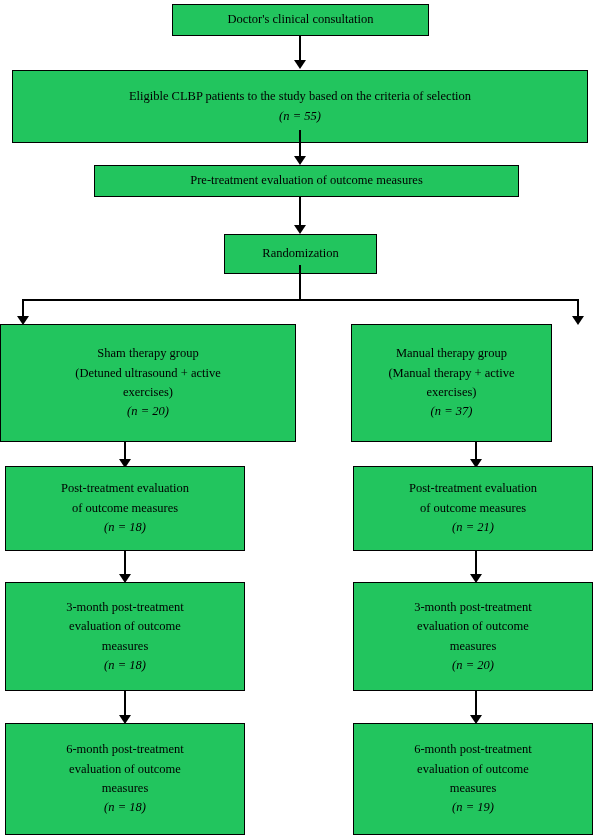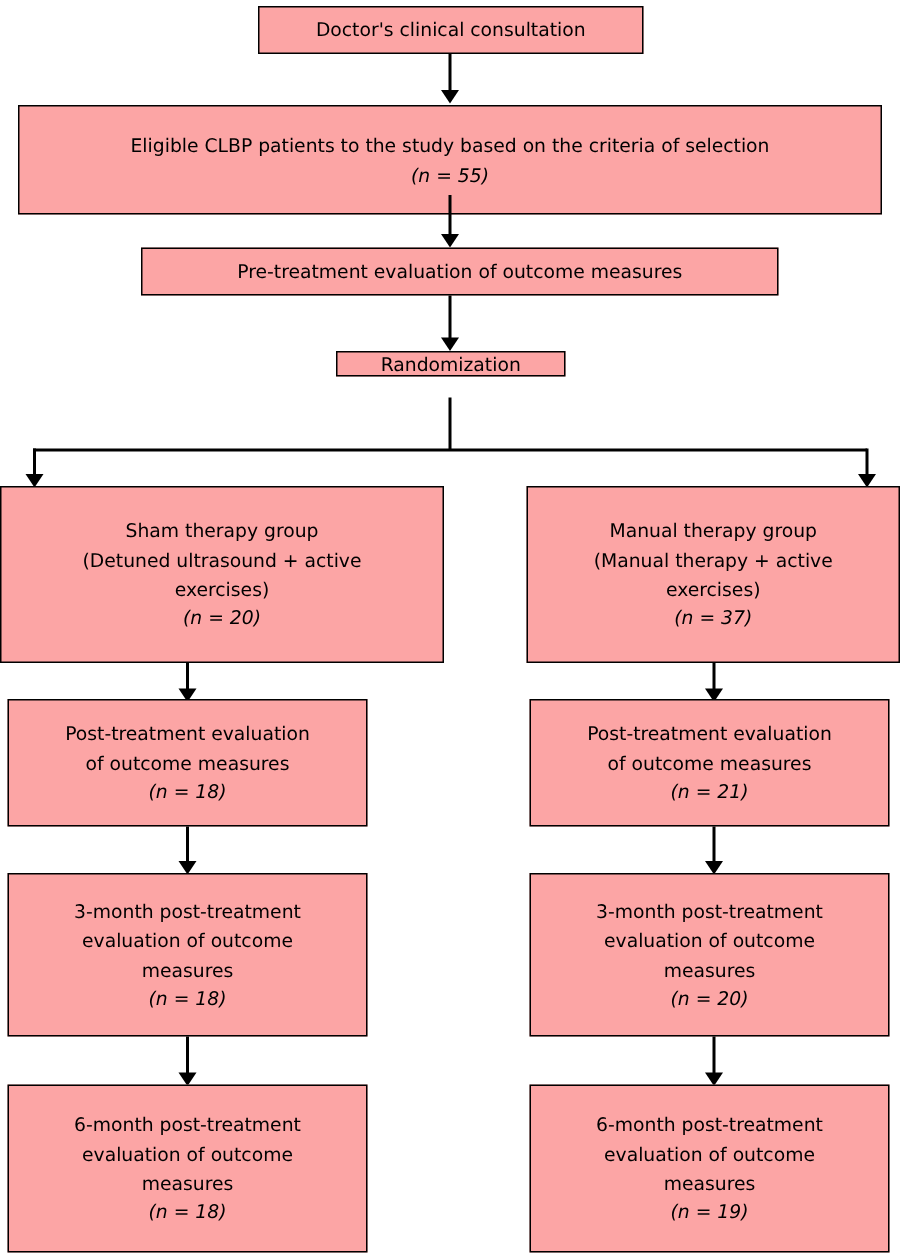--- a/index.html
+++ b/index.html
@@ -17,29 +17,30 @@
   }
   #flow {
     position: relative;
     width: 600px;
     height: 839px;
   }
   .box {
     position: absolute;
     box-sizing: border-box;
     border: 1.5px solid #000000;
-    background: #fca5a5;
+    background: #22c55e;
     display: flex;
     flex-direction: column;
     align-items: center;
     justify-content: center;
     text-align: center;
     font-size: 12.5px;
     line-height: 1.55;
     padding: 3px 22px;
+    font-family: Liberation Serif, serif;
   }
   .box .line {
     display: block;
     white-space: nowrap;
   }
   .ital {
     font-style: italic;
   }
   
   .vline {
@@ -81,39 +82,39 @@
   <div class="vline" style="left:299px; top:130px; height:28px;"></div>
   <div class="arrow" style="left:294px; top:156px;"></div>
 
   <div class="box" style="left:82px; top:165px; width:425px; height:32px;margin-left:12px;">
     <span class="line">Pre-treatment evaluation of outcome measures</span>
   </div>
 
   <div class="vline" style="left:299px; top:197px; height:30px;"></div>
   <div class="arrow" style="left:294px; top:225px;"></div>
 
-  <div class="box" style="left:224px; top:234px; width:153px; height:17px;">
+  <div class="box" style="left:224px; top:234px; width:153px; height:40px;">
     <span class="line">Randomization</span>
   </div>
 
   <div class="vline" style="left:299px; top:265px; height:35px;"></div>
   <div class="hline" style="left:22px; top:299px; width:556px;"></div>
   <div class="vline" style="left:22px; top:299px; height:20px;"></div>
   <div class="arrow" style="left:17px; top:316px;"></div>
   <div class="vline" style="left:577px; top:299px; height:20px;"></div>
   <div class="arrow" style="left:572px; top:316px;"></div>
 
   <div class="box" style="left:0px; top:324px; width:296px; height:118px;">
     <span class="line">Sham therapy group</span>
     <span class="line">(Detuned ultrasound + active</span>
     <span class="line">exercises)</span>
     <span class="line ital">(n = 20)</span>
   </div>
 
-  <div class="box" style="left:351px; top:324px; width:249px; height:118px;">
+  <div class="box" style="left:351px; top:324px; width:201px; height:118px;">
     <span class="line">Manual therapy group</span>
     <span class="line">(Manual therapy + active</span>
     <span class="line">exercises)</span>
     <span class="line ital">(n = 37)</span>
   </div>
 
   <div class="vline" style="left:124px; top:442px; height:20px;"></div>
   <div class="arrow" style="left:119px; top:459px;"></div>
   <div class="vline" style="left:475px; top:442px; height:20px;"></div>
   <div class="arrow" style="left:470px; top:459px;"></div>

